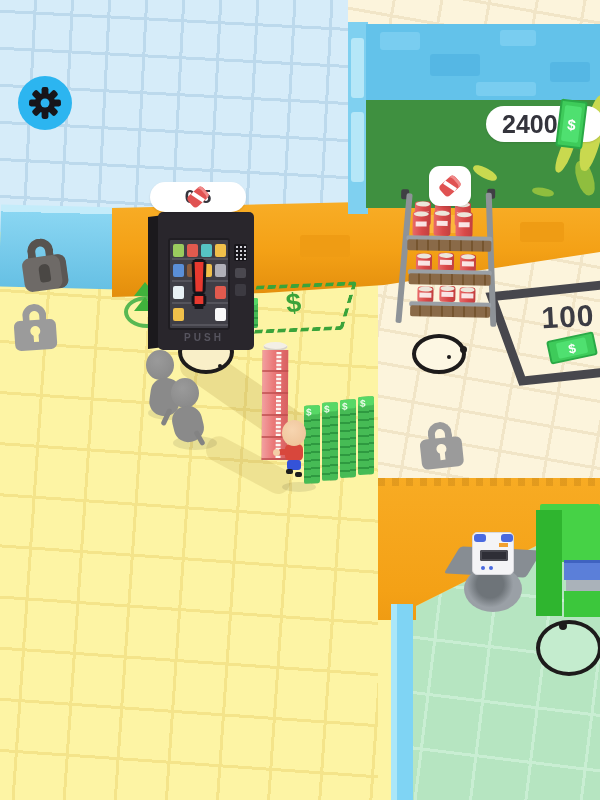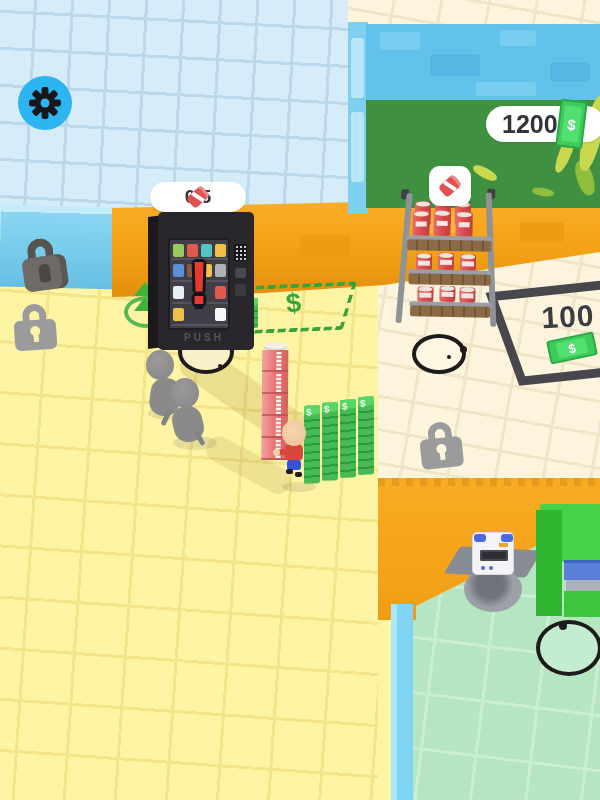--- a/index.html
+++ b/index.html
@@ -420,20 +420,20 @@
       <circle r="4.2" fill="#2cb5f0"></circle>
     </svg>
   </div>
 
   <div class="badge stock-badge">
     <span>0/5</span>
     <span class="caniconsm" style="position:relative"></span>
   </div>
 
   <div class="badge money-badge">
-    <span>1200</span>
+    <span>2400</span>
   </div>
   <div class="bill" style="left:558px;top:100px;width:27px;height:48px;font-size:15px;transform:rotate(7deg)">
     <div class="band"></div>
     <span>$</span>
   </div>
 
 </div>
 
 </body></html>

